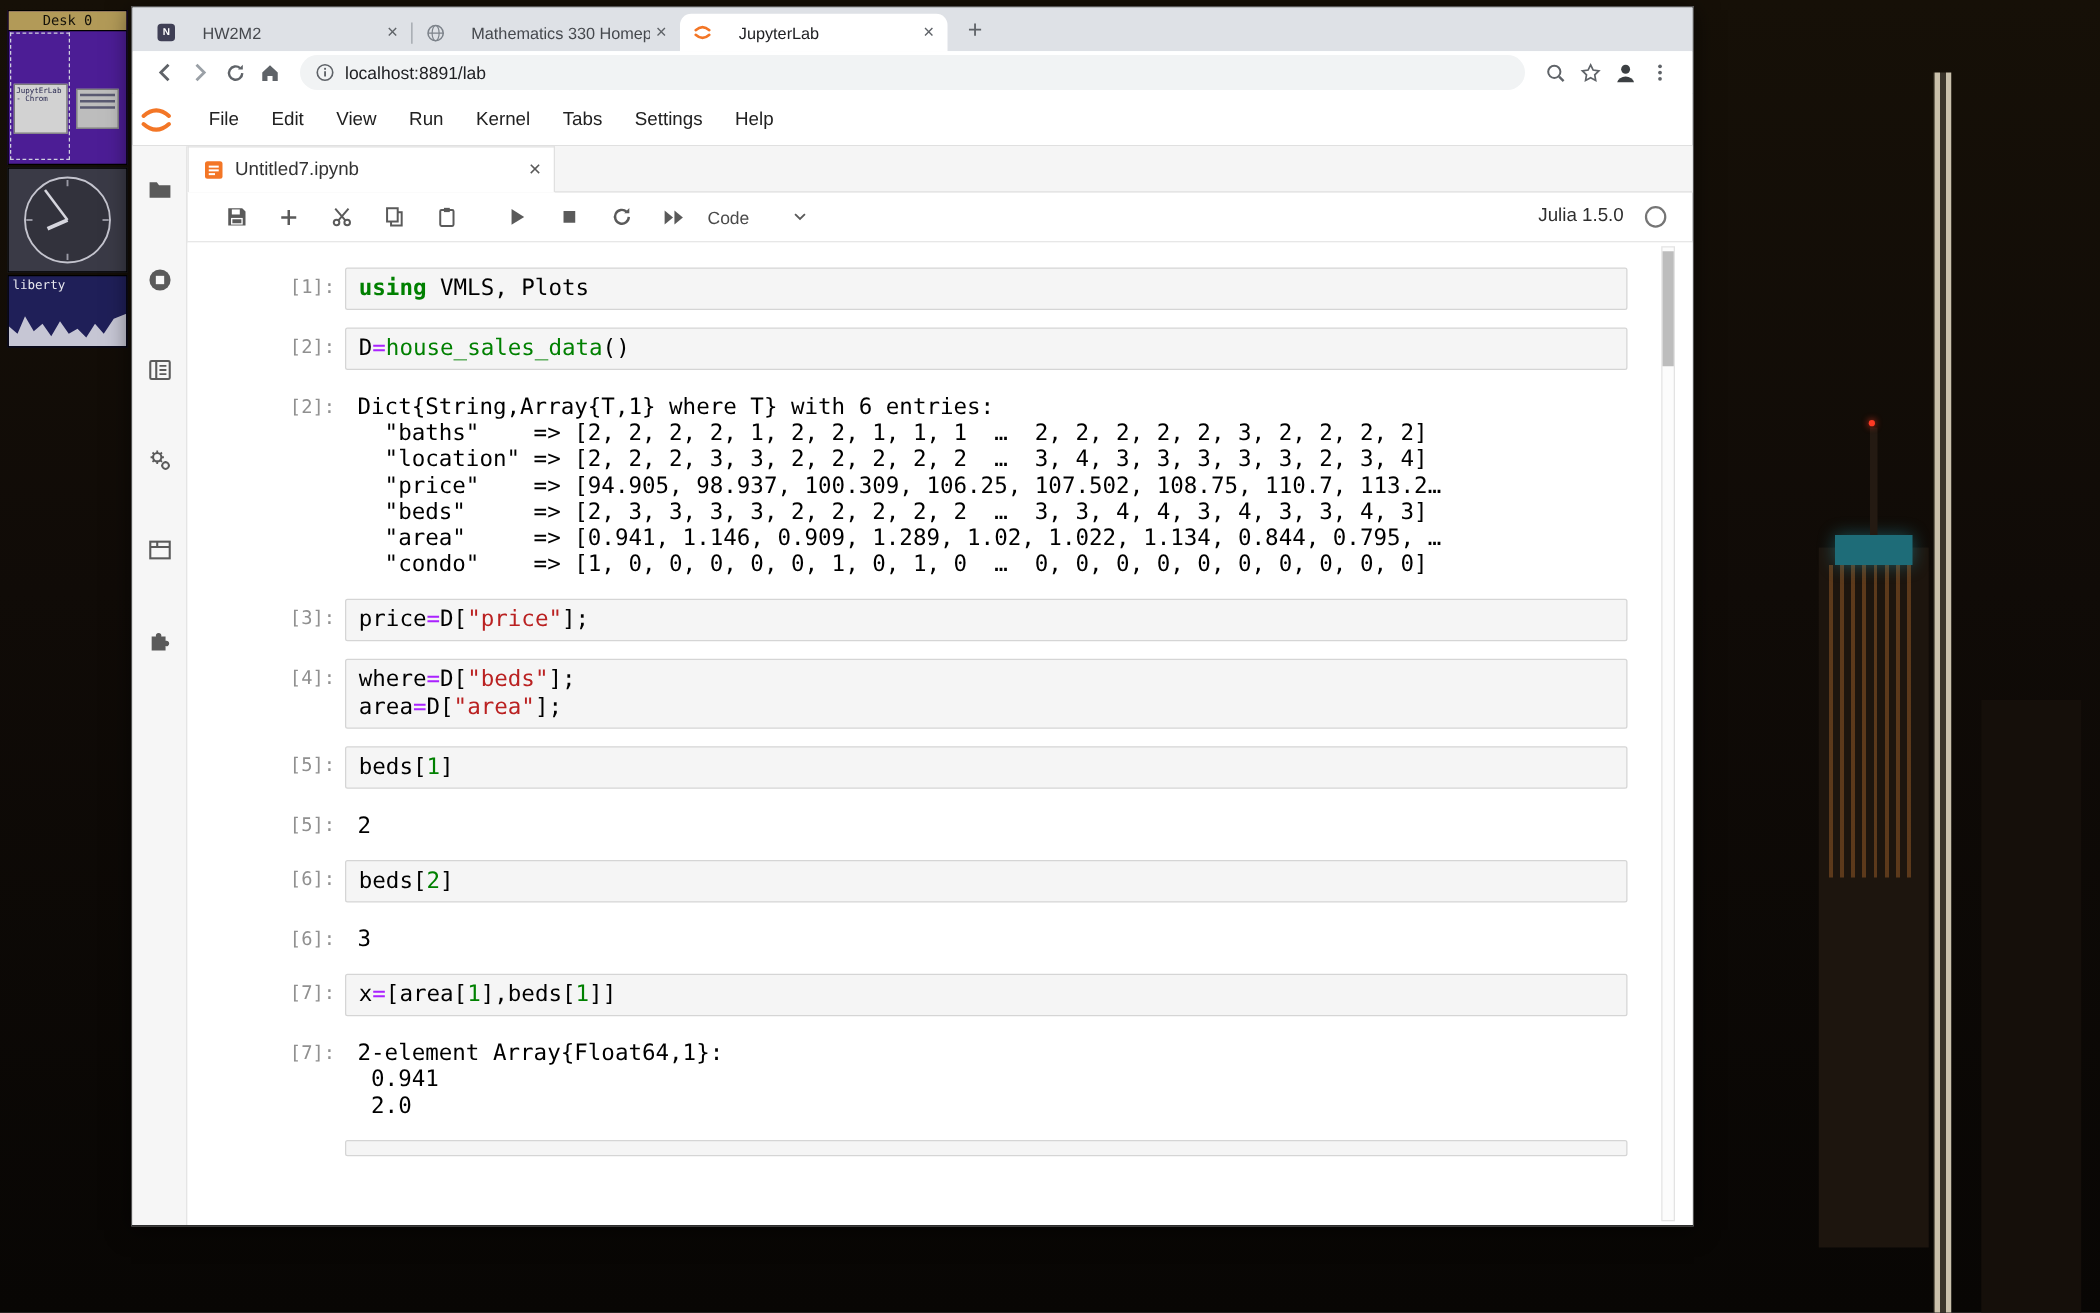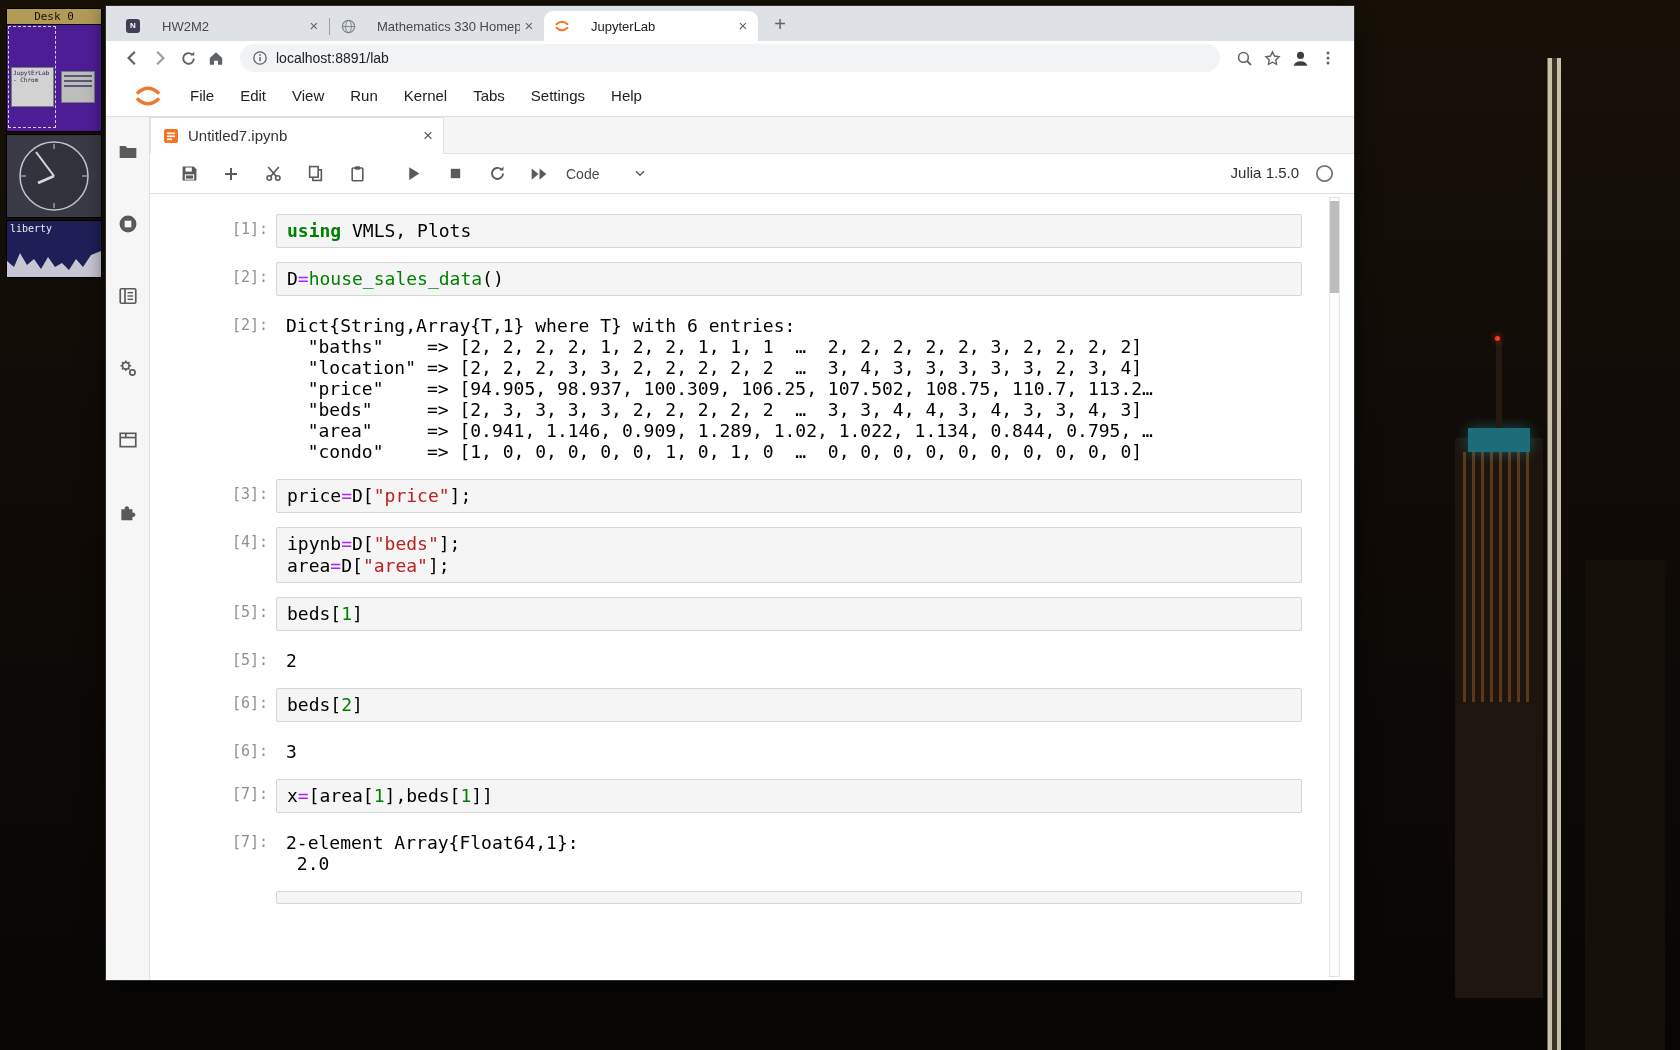--- a/index.html
+++ b/index.html
@@ -45,21 +45,21 @@
   .fav{width:16px;height:16px;flex:none;display:inline-flex;align-items:center;justify-content:center}
   .fav-hw{width:14px;height:14px;border-radius:3px;background:#3f3f55;color:#fff;font-size:8px;line-height:14px;text-align:center;font-weight:bold}
 
   .navbar{height:34px;background:#fff;display:flex;align-items:center;padding:0 12px;flex:none}
   .nav-btn{width:28px;height:28px;display:flex;align-items:center;justify-content:center;flex:none}
   .addrbar{flex:1;height:28px;background:#f1f3f4;border-radius:14px;margin:0 10px;display:flex;align-items:center;padding:0 12px;gap:8px;min-width:0}
   .url{font-size:14px;color:#202124;white-space:nowrap}
 
   
   .jlab{flex:1;display:flex;flex-direction:column;min-height:0;background:#fff}
-  .jl-menubar{height:42px;display:flex;align-items:center;padding-left:27px;border-bottom:1px solid #e0e0e0;flex:none}
+  .jl-menubar{height:42px;display:flex;align-items:center;padding-left:4px;border-bottom:1px solid #e0e0e0;flex:none}
   .jl-logo{margin-right:14px;display:flex;align-items:center}
   .jl-menu{font-size:15px;color:#212121;padding:0 13px}
   .jl-main{flex:1;display:flex;min-height:0}
   .jl-sidebar{width:44px;background:#f6f6f6;border-right:1px solid #e0e0e0;display:flex;flex-direction:column;align-items:center;padding-top:24px;gap:50px;flex:none}
   .sb-icon{width:22px;height:22px;display:flex;align-items:center;justify-content:center}
 
   .nb-panel{flex:1;display:flex;flex-direction:column;min-width:0}
   .doc-tabbar{height:37px;background:#f5f5f5;border-bottom:1px solid #e0e0e0;display:flex;align-items:flex-end;flex:none}
   .doc-tab{height:37px;margin-bottom:-1px;background:#fff;border:1px solid #e0e0e0;border-bottom:1px solid #fff;
     display:flex;align-items:center;gap:9px;padding:0 10px 0 12px;width:294px;font-size:15px;color:#333}
@@ -405,21 +405,21 @@
             </div>
             <div class="cell-row code">
               <div class="prompt">[3]:</div>
               <div class="cell-input">
                 <div class="code-line"><span class="tk-pl">price</span><span class="tk-op">=</span><span class="tk-pl">D[</span><span class="tk-str">"price"</span><span class="tk-pl">];</span></div>
               </div>
             </div>
             <div class="cell-row code">
               <div class="prompt">[4]:</div>
               <div class="cell-input">
-                <div class="code-line"><span class="tk-pl">ipynb</span><span class="tk-op">=</span><span class="tk-pl">D[</span><span class="tk-str">"beds"</span><span class="tk-pl">];</span></div>
+                <div class="code-line"><span class="tk-pl">where</span><span class="tk-op">=</span><span class="tk-pl">D[</span><span class="tk-str">"beds"</span><span class="tk-pl">];</span></div>
                 <div class="code-line"><span class="tk-pl">area</span><span class="tk-op">=</span><span class="tk-pl">D[</span><span class="tk-str">"area"</span><span class="tk-pl">];</span></div>
               </div>
             </div>
             <div class="cell-row code">
               <div class="prompt">[5]:</div>
               <div class="cell-input">
                 <div class="code-line"><span class="tk-pl">beds[</span><span class="tk-num">1</span><span class="tk-pl">]</span></div>
               </div>
             </div>
             <div class="cell-row output">
@@ -443,20 +443,21 @@
             <div class="cell-row code">
               <div class="prompt">[7]:</div>
               <div class="cell-input">
                 <div class="code-line"><span class="tk-pl">x</span><span class="tk-op">=</span><span class="tk-pl">[area[</span><span class="tk-num">1</span><span class="tk-pl">],beds[</span><span class="tk-num">1</span><span class="tk-pl">]]</span></div>
               </div>
             </div>
             <div class="cell-row output">
               <div class="prompt">[7]:</div>
               <div class="cell-outtext">
                 <div class="out-line">2-element Array{Float64,1}:</div>
+                <div class="out-line"> 0.941</div>
                 <div class="out-line"> 2.0</div>
               </div>
             </div>
             <div class="cell-row partial">
               <div class="prompt"></div>
               <div class="cell-input partial"></div>
             </div>
           </div>
 
       </div>

